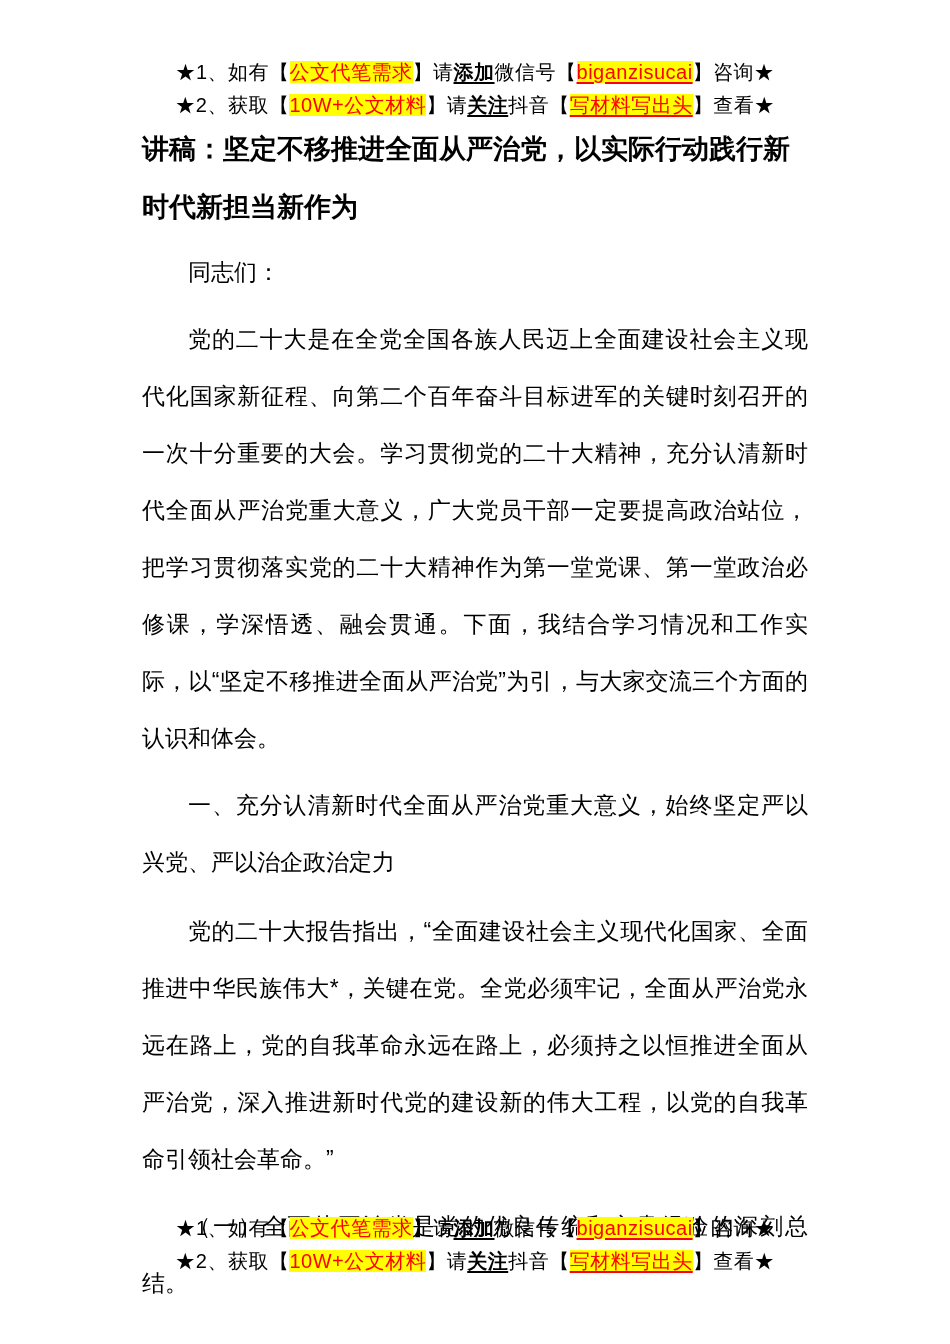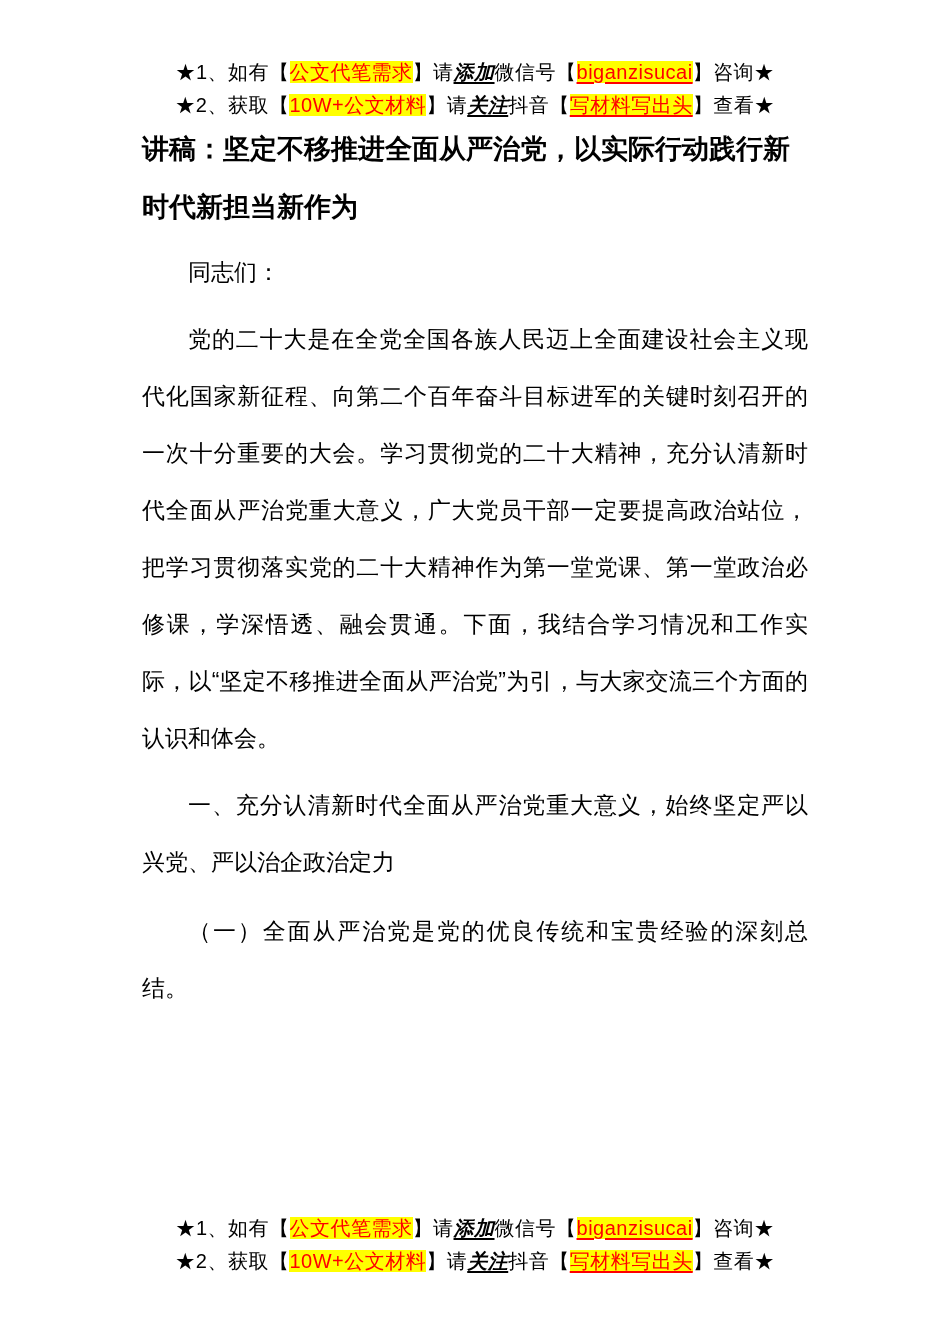--- a/index.html
+++ b/index.html
@@ -33,21 +33,20 @@
     letter-spacing: 0.5px;
   }
   .seg-bold { font-weight: normal; }
   .seg-n { font-weight: normal; }
   .seg-u {
     font-weight: bold;
     text-decoration: underline;
     text-decoration-color: #000000;
     text-decoration-thickness: 2px;
     text-underline-offset: 3px;
-    font-style: italic;
   }
   .seg-rh {
     font-weight: normal;
     color: var(--accent-red, #ff0000);
     background: var(--highlight, #ffff00);
   }
   .seg-rhu {
     font-weight: normal;
     color: var(--accent-red, #ff0000);
     background: var(--highlight, #ffff00);
@@ -95,20 +94,21 @@
       <div class="promo-line"><span class="seg-bold">★1、如有【</span><span class="seg-rh">公文代笔需求</span><span class="seg-bold">】请</span><span class="seg-u">添加</span><span class="seg-n">微信号</span><span class="seg-bold">【</span><span class="seg-rhu">biganzisucai</span><span class="seg-bold">】咨询★</span></div>
       <div class="promo-line"><span class="seg-bold">★2、获取【</span><span class="seg-rh">10W+公文材料</span><span class="seg-bold">】请</span><span class="seg-u">关注</span><span class="seg-n">抖音</span><span class="seg-bold">【</span><span class="seg-rhu">写材料写出头</span><span class="seg-bold">】查看★</span></div>
     </div>
 
   <div class="doc-title">讲稿：坚定不移推进全面从严治党，以实际行动践行新时代新担当新作为</div>
 
   <div class="doc-body">
       <p class="body">同志们：</p>
       <p class="body">党的二十大是在全党全国各族人民迈上全面建设社会主义现代化国家新征程、向第二个百年奋斗目标进军的关键时刻召开的一次十分重要的大会。学习贯彻党的二十大精神，充分认清新时代全面从严治党重大意义，广大党员干部一定要提高政治站位，把学习贯彻落实党的二十大精神作为第一堂党课、第一堂政治必修课，学深悟透、融会贯通。下面，我结合学习情况和工作实际，以“坚定不移推进全面从严治党”为引，与大家交流三个方面的认识和体会。</p>
       <p class="heading">一、充分认清新时代全面从严治党重大意义，始终坚定严以兴党、严以治企政治定力</p>
+      <p class="body">党的二十大报告指出，“全面建设社会主义现代化国家、全面推进中华民族伟大*，关键在党。全党必须牢记，全面从严治党永远在路上，党的自我革命永远在路上，必须持之以恒推进全面从严治党，深入推进新时代党的建设新的伟大工程，以党的自我革命引领社会革命。”</p>
       <p class="body">（一）全面从严治党是党的优良传统和宝贵经验的深刻总结。</p>
     </div>
 
   <div class="promo promo-bottom">
       <div class="promo-line"><span class="seg-bold">★1、如有【</span><span class="seg-rh">公文代笔需求</span><span class="seg-bold">】请</span><span class="seg-u">添加</span><span class="seg-n">微信号</span><span class="seg-bold">【</span><span class="seg-rhu">biganzisucai</span><span class="seg-bold">】咨询★</span></div>
       <div class="promo-line"><span class="seg-bold">★2、获取【</span><span class="seg-rh">10W+公文材料</span><span class="seg-bold">】请</span><span class="seg-u">关注</span><span class="seg-n">抖音</span><span class="seg-bold">【</span><span class="seg-rhu">写材料写出头</span><span class="seg-bold">】查看★</span></div>
     </div>
 
 </div>
 

